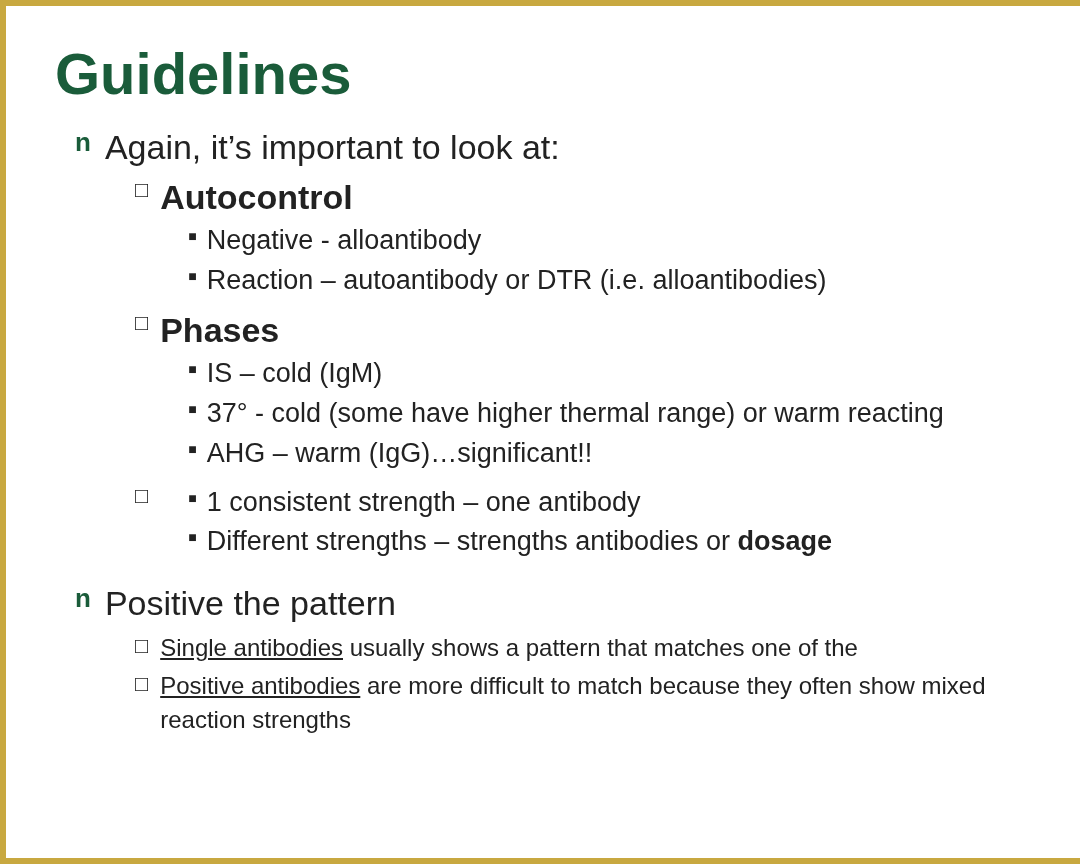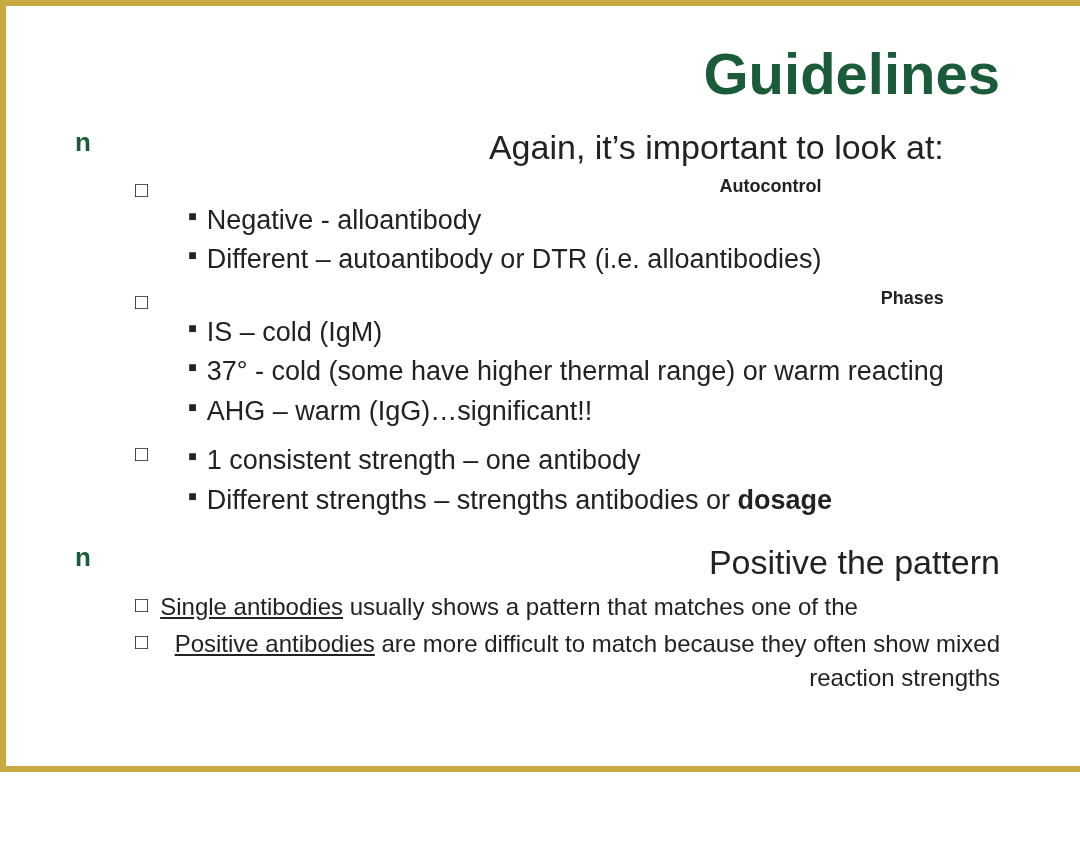--- a/index.html
+++ b/index.html
@@ -12,25 +12,24 @@
       width: 1080px;
       height: 864px;
       background: #ffffff;
       font-family: Arial, sans-serif;
       position: relative;
       overflow: hidden;
     }
 
     .slide-container {
       width: 1080px;
-      height: 772px;
+      height: 864px;
       background: #ffffff;
-      padding: 30px 80px 40px 55px;
+      padding: 30px 55px 40px 55px;
       position: relative;
-      text-align: right;
     }
 
     
     .slide-container::before {
       content: '';
       position: absolute;
       top: 0;
       left: 0;
       right: 0;
       height: 6px;
@@ -107,21 +106,21 @@
 
     .bullet-q {
       font-size: 22px;
       color: #222222;
       margin-right: 12px;
       margin-top: 2px;
       flex-shrink: 0;
     }
 
     .level2-text {
-      font-size: 18px;
+      font-size: 34px;
       color: #222222;
       font-weight: bold;
       line-height: 1.3;
     }
 
     
     .level3-list {
       margin-left: 28px;
       margin-top: 3px;
       margin-bottom: 4px;
@@ -195,21 +194,21 @@
             <span class="bullet-q">□</span>
             <div>
               <span class="level2-text">Autocontrol</span>
               <div class="level3-list">
                 <div class="level3-item">
                   <span class="bullet-small">■</span>
                   <span class="level3-text">Negative - alloantibody</span>
                 </div>
                 <div class="level3-item">
                   <span class="bullet-small">■</span>
-                  <span class="level3-text">Different – autoantibody or DTR (i.e. alloantibodies)</span>
+                  <span class="level3-text">Reaction – autoantibody or DTR (i.e. alloantibodies)</span>
                 </div>
               </div>
             </div>
           </div>
 
           <div class="level2-item">
             <span class="bullet-q">□</span>
             <div>
               <span class="level2-text">Phases</span>
               <div class="level3-list">

